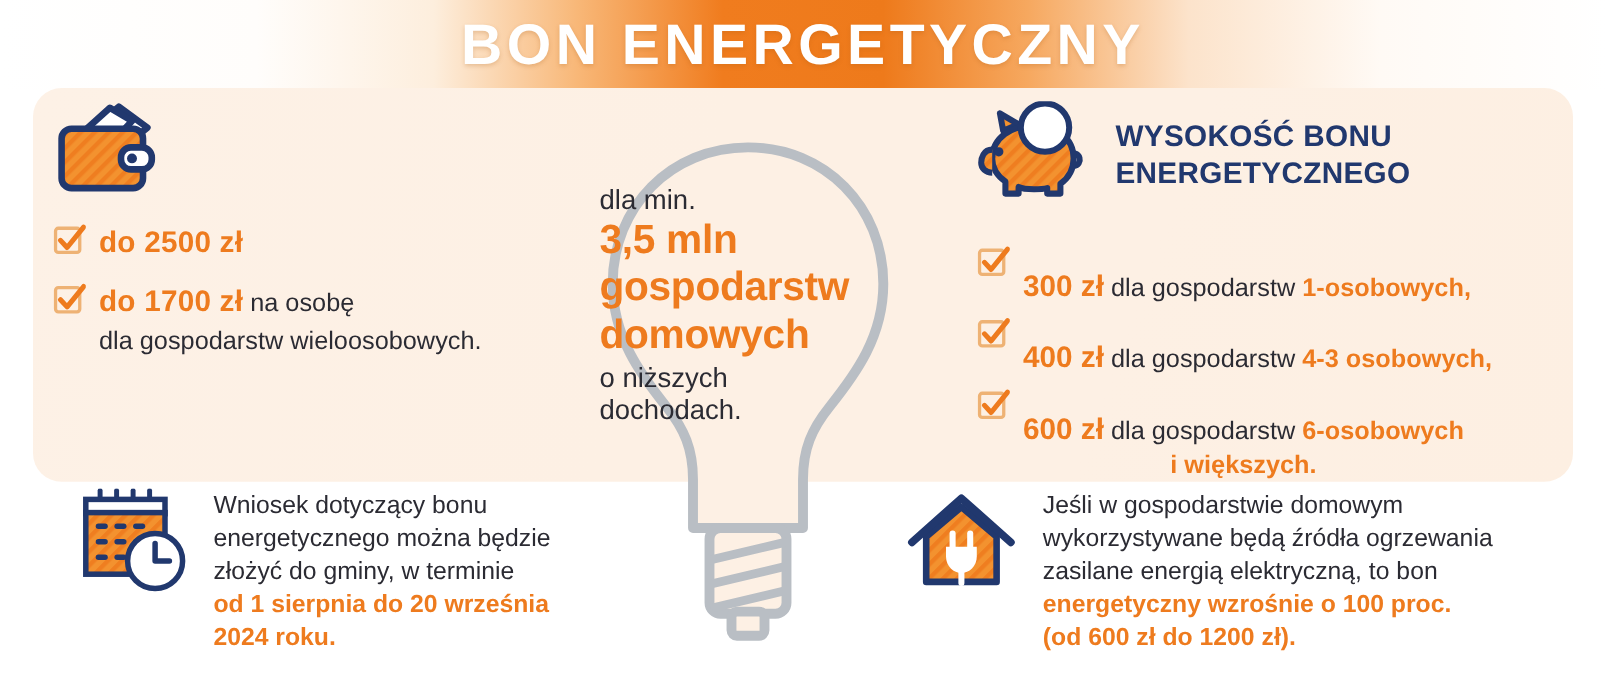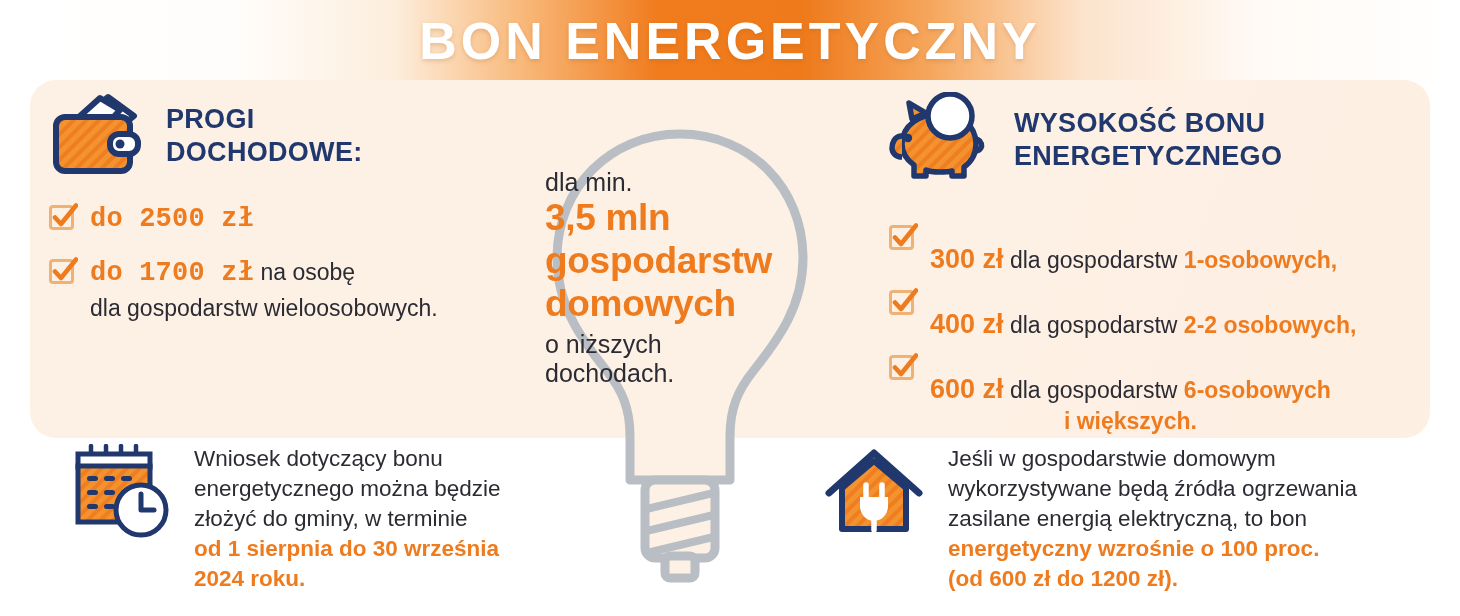--- a/index.html
+++ b/index.html
@@ -40,21 +40,21 @@
   
   .col-left{position:absolute;left:48px;top:92px;width:470px;}
   .head-row{display:flex;align-items:center;gap:22px;}
   .head-title{
     color:#21386e;font-weight:bold;font-size:27px;line-height:1.22;
     letter-spacing:.3px;text-transform:uppercase;
   }
   .bullets{margin-top:22px;}
   .bullet{display:flex;align-items:flex-start;gap:12px;margin-bottom:18px;}
   .bullet-body{line-height:1.32;}
-  .amount{color:#ee7b1e;font-weight:bold;font-size:27px;letter-spacing:.2px;font-family:Liberation Mono, monospace;}
+  .amount{color:#ee7b1e;font-weight:bold;font-size:27px;letter-spacing:.2px;}
   .desc{color:#2b2b33;font-size:23px;}
   .desc-l2{color:#2b2b33;font-size:23px;display:block;margin-top:2px;}
 
   
   .col-right{position:absolute;left:888px;top:92px;width:530px;}
   .rows{margin-top:34px;}
   .row{display:flex;align-items:flex-start;gap:12px;margin-bottom:10px;}
   .row-amt{color:#ee7b1e;font-weight:bold;font-size:27px;white-space:nowrap;}
   .row-mid{color:#2b2b33;font-size:23px;}
   .row-hi{color:#ee7b1e;font-weight:bold;font-size:23px;}
@@ -139,24 +139,20 @@
             <path d="M28 31 L60 5 L86 24 L58 47 Z"></path>
             <path d="M22 33 L52 6 L72 18 L48 44 Z"></path>
           </g>
 
           <rect x="8" y="25" width="74" height="54" rx="9" fill="url(#hatchO1)" stroke="#21386e" stroke-width="6"></rect>
 
           <rect x="62" y="42" width="28" height="20" rx="9" fill="#ffffff" stroke="#21386e" stroke-width="6"></rect>
           <circle cx="72" cy="52" r="4.5" fill="#21386e"></circle>
         </svg>
       </span>
-      <div class="head-title">
-        <span>PROGI</span><br>
-        <span>DOCHODOWE:</span>
-      </div>
     </div>
 
     <div class="bullets">
 
       <div class="bullet">
         <span class="icon">
           <svg width="30" height="30" viewBox="0 0 30 30" xmlns="http://www.w3.org/2000/svg">
             <rect x="2.5" y="4.5" width="22" height="22" rx="2.5" fill="none" stroke="#eeb274" stroke-width="3"></rect>
             <path d="M7 15.5 L13 22 L28 3.5" fill="none" stroke="#ee7b1e" stroke-width="4.6" stroke-linecap="round" stroke-linejoin="round"></path>
           </svg>
@@ -230,21 +226,21 @@
       </div>
 
       <div class="row">
         <span class="icon">
           <svg width="30" height="30" viewBox="0 0 30 30" xmlns="http://www.w3.org/2000/svg">
             <rect x="2.5" y="4.5" width="22" height="22" rx="2.5" fill="none" stroke="#eeb274" stroke-width="3"></rect>
             <path d="M7 15.5 L13 22 L28 3.5" fill="none" stroke="#ee7b1e" stroke-width="4.6" stroke-linecap="round" stroke-linejoin="round"></path>
           </svg>
         </span>
         <div class="row-text">
-          <span class="row-amt">400 zł</span><span class="row-mid"> dla gospodarstw </span><span class="row-hi">2-2 osobowych,</span>
+          <span class="row-amt">400 zł</span><span class="row-mid"> dla gospodarstw </span><span class="row-hi">4-3 osobowych,</span>
         </div>
       </div>
 
 
       <div class="row">
         <span class="icon">
           <svg width="30" height="30" viewBox="0 0 30 30" xmlns="http://www.w3.org/2000/svg">
             <rect x="2.5" y="4.5" width="22" height="22" rx="2.5" fill="none" stroke="#eeb274" stroke-width="3"></rect>
             <path d="M7 15.5 L13 22 L28 3.5" fill="none" stroke="#ee7b1e" stroke-width="4.6" stroke-linecap="round" stroke-linejoin="round"></path>
           </svg>
@@ -291,21 +287,21 @@
         </g>
 
         <circle cx="69" cy="66" r="25" fill="#ffffff" stroke="#21386e" stroke-width="5"></circle>
         <path d="M69 50 L69 66 L82 66" fill="none" stroke="#21386e" stroke-width="5" stroke-linecap="round" stroke-linejoin="round"></path>
       </svg>
     </span>
     <div class="note-text">
       <span>Wniosek dotyczący bonu</span><br>
       <span>energetycznego można będzie</span><br>
       <span>złożyć do gminy, w terminie</span><br>
-      <span class="hl">od 1 sierpnia do 30 września</span><br>
+      <span class="hl">od 1 sierpnia do 20 września</span><br>
       <span class="hl">2024 roku.</span>
     </div>
   </div>
 
   <div class="note note-right">
     <span class="icon">
       <svg width="104" height="98" viewBox="0 0 104 98" xmlns="http://www.w3.org/2000/svg">
         <defs>
           <pattern id="hatchO4" width="9" height="9" patternTransform="rotate(45)" patternUnits="userSpaceOnUse">
             <rect width="9" height="9" fill="#f3922f"></rect>

